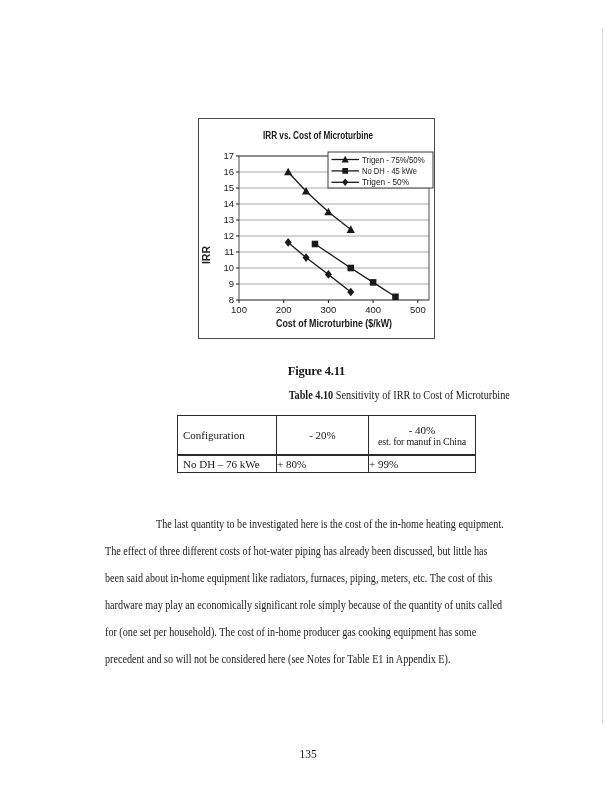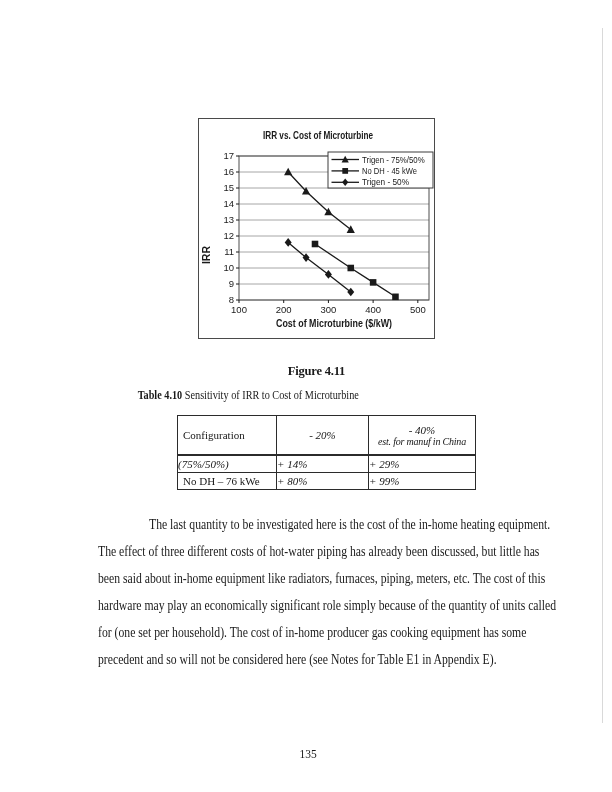--- a/index.html
+++ b/index.html
@@ -16,40 +16,40 @@
     border:1px solid #4a4a4a;box-sizing:border-box;background:#fff;
   }
   .figure-box svg{position:absolute;left:0;top:0;}
   .figure-caption{
     position:absolute;left:198px;top:345px;width:237px;text-align:center;
     font-weight:bold;font-size:12.5px;letter-spacing:-0.2px;margin-top:19px;
   }
 
   
   .table-caption{
-    position:absolute;left:110px;top:388px;width:440px;text-align:left;font-size:12.8px;
+    position:absolute;left:97px;top:388px;width:440px;text-align:right;font-size:12.8px;
   }
   .table-caption .sx{display:inline-block;transform:scaleX(0.8);transform-origin:center top;white-space:nowrap;}
   table.sens{
     position:absolute;left:177px;top:415px;width:298px;
     border-collapse:collapse;table-layout:fixed;
     font-family:"Liberation Serif",serif;font-size:11px;color:#151515;
   }
   table.sens th,table.sens td{
     border:1px solid #2b2b2b;font-weight:normal;padding:0 0 0 0;
     overflow:hidden;white-space:nowrap;
   }
   table.sens thead th{height:38px;vertical-align:middle;border-bottom-width:2px;margin-top:14px;}
   table.sens tbody td{height:16px;vertical-align:middle;}
   table.sens .al{text-align:left;padding-left:5px;}
-  table.sens .ac{font-style:italic;}
+  table.sens .ac{}
   table.sens .sub{font-size:10px;letter-spacing:-0.2px;}
 
   
-  .paragraph{position:absolute;left:98px;top:516px;width:480px;font-size:15px;}
+  .paragraph{position:absolute;left:105px;top:516px;width:480px;font-size:13px;}
   .p-line{
     display:block;height:27px;white-space:nowrap;
     transform:scaleX(0.78);transform-origin:left top;
   }
   .p-line.indent{margin-left:51px;}
 
   .page-number{
     position:absolute;left:0;top:748px;width:616px;text-align:center;font-size:11.5px;
   }
 </style>
@@ -164,25 +164,20 @@
     </colgroup>
     <thead>
         <tr id="sens-head">
           <th class="al">Configuration</th>
           <th class="ac">- 20%</th>
           <th class="ac">- 40%<div class="sub">est. for manuf in China</div></th>
         </tr>
       </thead>
     <tbody id="sens-body">
         <tr>
-          <td class="ac">(75%/50%)</td>
-          <td class="ac">+ 14%</td>
-          <td class="ac">+ 29%</td>
-        </tr>
-        <tr>
           <td class="al">No DH – 76 kWe</td>
           <td class="ac">+ 80%</td>
           <td class="ac">+ 99%</td>
         </tr>
       </tbody>
   </table>
 
   <div class="paragraph" id="paragraph">
       <span class="p-line indent">The last quantity to be investigated here is the cost of the in-home heating equipment.</span>
       <span class="p-line">The effect of three different costs of hot-water piping has already been discussed, but little has</span>

